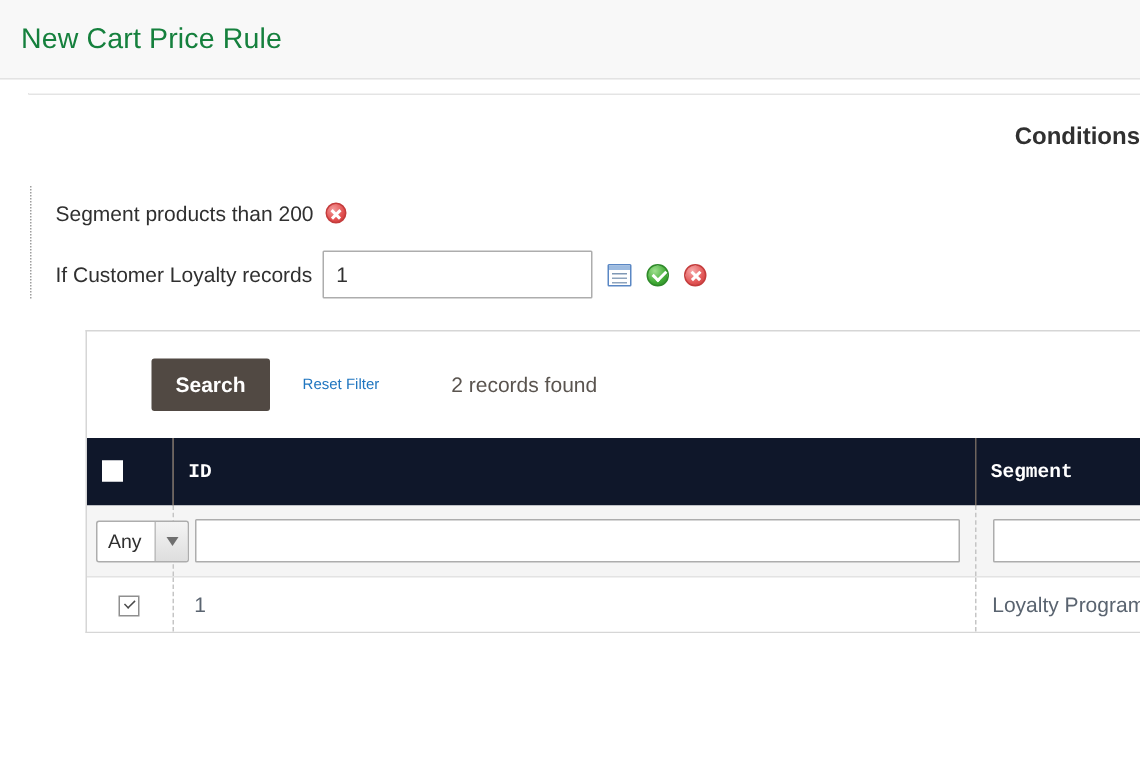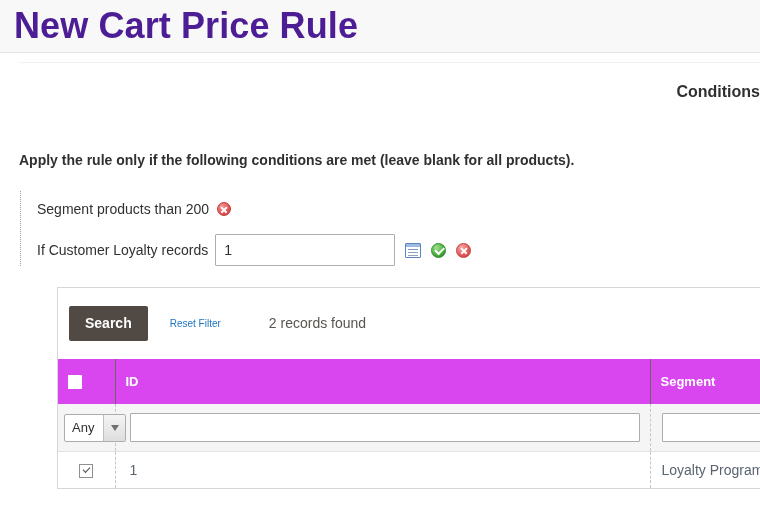--- a/index.html
+++ b/index.html
@@ -15,23 +15,23 @@
   
   #page-header {
     height: 53px;
     background: #f8f8f8;
     border-bottom: 1px solid #e3e3e3;
     display: flex;
     align-items: center;
     padding-left: 14px;
   }
   #page-title {
-    font-size: 36px;
-    font-weight: 700;
-    color: #4c1d95;
+    font-size: 19px;
+    font-weight: 400;
+    color: #15803d;
     letter-spacing: .1px;
     line-height: 1;
   }
 
   
   #section-rule {
     margin: 9px 0 0 19px;
     height: 1px;
     background: #adadad;
     border-bottom: 1px solid #f2f2f2;
@@ -193,45 +193,47 @@
     background: #514943;
     color: #ffffff;
     border: none;
     font-family: "Liberation Sans", sans-serif;
     font-size: 14px;
     font-weight: bold;
     padding: 9px 16px;
     border-radius: 2px;
     cursor: pointer;
     line-height: 1.2;
+    margin-left: 32px;
   }
   #reset-filter {
     color: #2076c0;
     font-size: 10px;
     margin-left: 22px;
     text-decoration: none;
     cursor: pointer;
   }
   #records-found {
     color: #5a544f;
     font-size: 14px;
     margin-left: 48px;
   }
 
   table.grid { border-collapse: collapse; width: 100%; table-layout: fixed; }
   table.grid thead th {
-    background: #d946ef;
+    background: #0f172a;
     color: #ffffff;
     font-size: 13px;
     font-weight: bold;
     text-align: left;
     padding: 14px 10px;
     border-right: 1px solid #6e645d;
     height: 45px;
     vertical-align: middle;
+    font-family: Liberation Mono, monospace;
   }
   th.col-check { width: 57px; text-align: center; padding: 0; }
   th.col-id    { width: 535px; padding-left: 14px; }
   th.col-seg   { width: 130px; padding-left: 11px; }
 
   .hdr-checkbox {
     width: 14px; height: 14px;
     background: #fff;
     border: 1px solid #fff;
     display: inline-block;
@@ -333,21 +335,20 @@
 <div id="page-header">
   <div id="page-title">New Cart Price Rule</div>
 </div>
 
 <div id="section-rule"></div>
 
 <div id="content">
 
   <div id="conditions-heading">Conditions</div>
 
-  <div id="conditions-intro">Apply the rule only if the following conditions are met (leave blank for all products).</div>
 
   <div id="rule-tree">
 
 
     <div class="rule-sub">
 
       <div class="rule-child">
         <span class="rule-param">Segment</span>
         <span class="rule-param">products than</span>
         <span class="rule-param">200</span>

